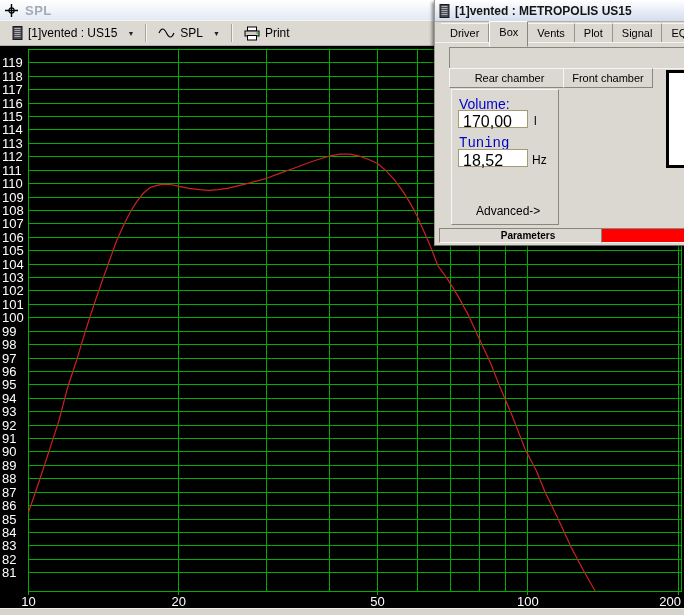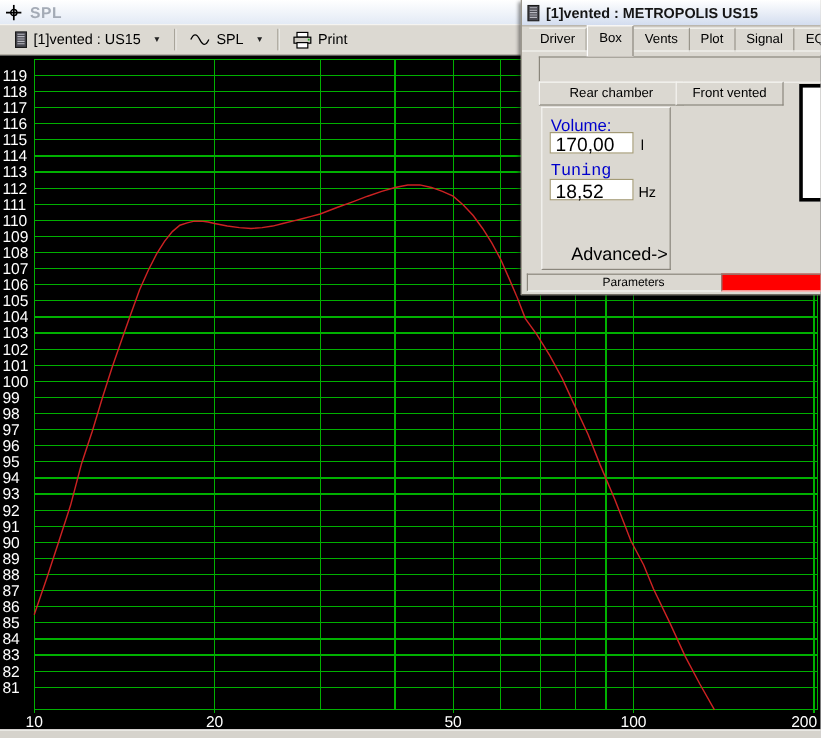--- a/index.html
+++ b/index.html
@@ -1,18 +1,18 @@
 <!DOCTYPE html>
 <html><head>
 <meta charset="utf-8">
 <style>
   html,body { margin:0; padding:0; background:#888; }
   .screen {
     position:relative; width:684px; height:615px; overflow:hidden;
-    background:#ffffff; font-family:"Liberation Sans", sans-serif;
+    background:#84cc16; font-family:"Liberation Sans", sans-serif;
     -webkit-font-smoothing:none;
   }
   
   .titlebar {
     position:absolute; top:0; left:0; width:684px; height:20px;
     background:linear-gradient(#ffffff,#e3eaf5);
     display:flex; align-items:center; padding-left:5px; box-sizing:border-box;
   }
   .titlebar .title { color:#a4abb6; font-weight:bold; font-size:13px; margin-left:7px; letter-spacing:0.5px; }
   .toolbar {
@@ -70,25 +70,25 @@
     position:absolute; left:16px; top:89px; width:108px; height:136px;
     border:1px solid; border-color:#f6f5f2 #8a867c #8a867c #f6f5f2; box-sizing:border-box;
   }
   .lbl-blue { position:absolute; color:#0000cc; font-size:14px; }
   .field {
     position:absolute; width:70px; height:18px; background:#fff;
     border:1px solid #a39a76; font-size:16px; padding:2px 0 0 4px;
     box-sizing:border-box; color:#000;
   }
   .unit { position:absolute; font-size:12px; color:#000; }
-  .advanced { position:absolute; left:24px; top:114px; font-size:15px; color:#000; cursor:default; }
+  .advanced { position:absolute; left:24px; top:114px; font-size:12px; color:#000; cursor:default; }
   .params-label {
     position:absolute; left:4px; top:228px; width:178px; height:15px;
     border:1px solid; border-color:#8a867c #f6f5f2 #f6f5f2 #8a867c;
-    font-size:10px; font-weight:normal; color:#000;
+    font-size:10px; font-weight:bold; color:#000;
     display:flex; align-items:center; justify-content:center; box-sizing:border-box;
   }
   .params-red {
     position:absolute; left:166px; top:228px; right:-1px; height:15px;
     background:#ff0000; border:1px solid; border-color:#8a867c #f6f5f2 #f6f5f2 #8a867c;
     box-sizing:border-box;
   }
   .icon { display:inline-flex; align-items:center; }
 </style>
 </head>
@@ -264,21 +264,21 @@
       <div class="tab">Vents</div>
       <div class="tab">Plot</div>
       <div class="tab">Signal</div>
       <div class="tab">EQ/F</div>
     </div>
     <div class="tabline"></div>
 
     <div class="vented-field">vented</div>
 
     <div class="chamber rear">Rear chamber</div>
-    <div class="chamber front">Front vented</div>
+    <div class="chamber front">Front chamber</div>
 
     <div class="boxview"></div>
 
     <div class="group">
       <span class="lbl-blue" style="left:7px; top:6px;">Volume:</span>
       <div class="field" style="left:6px; top:20px;">170,00</div>
       <span class="unit" style="left:82px; top:24px;">l</span>
       <span class="lbl-blue" style="left:7px; top:45px;font-family:Liberation Mono, monospace;">Tuning freq.</span>
       <div class="field" style="left:6px; top:59px;">18,52</div>
       <span class="unit" style="left:80px; top:63px;">Hz</span>

